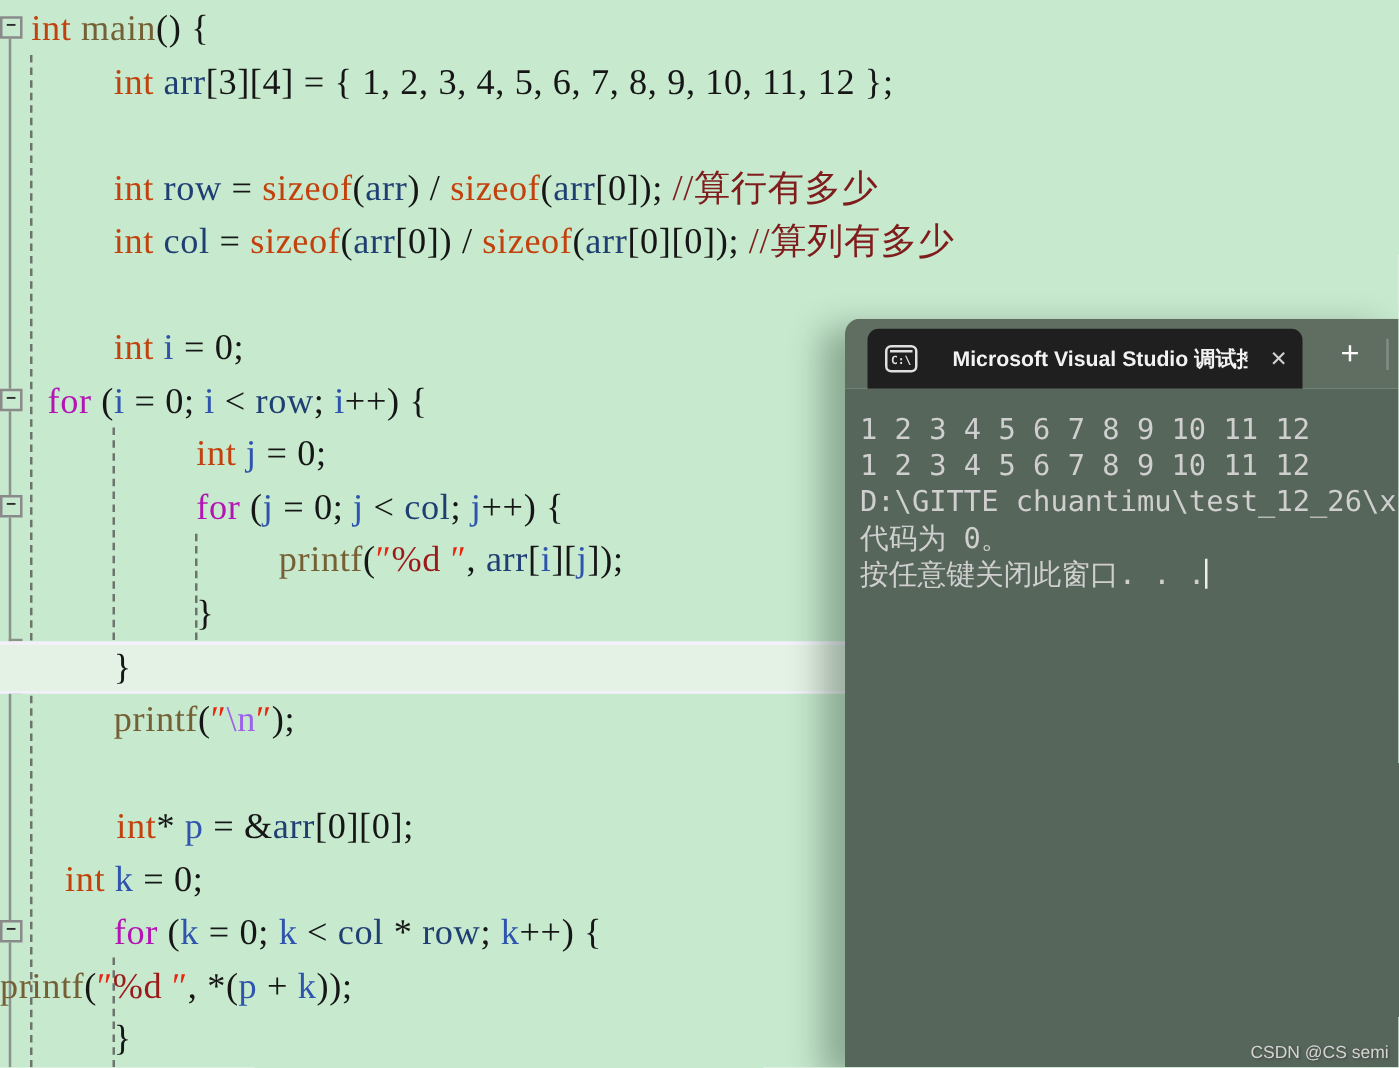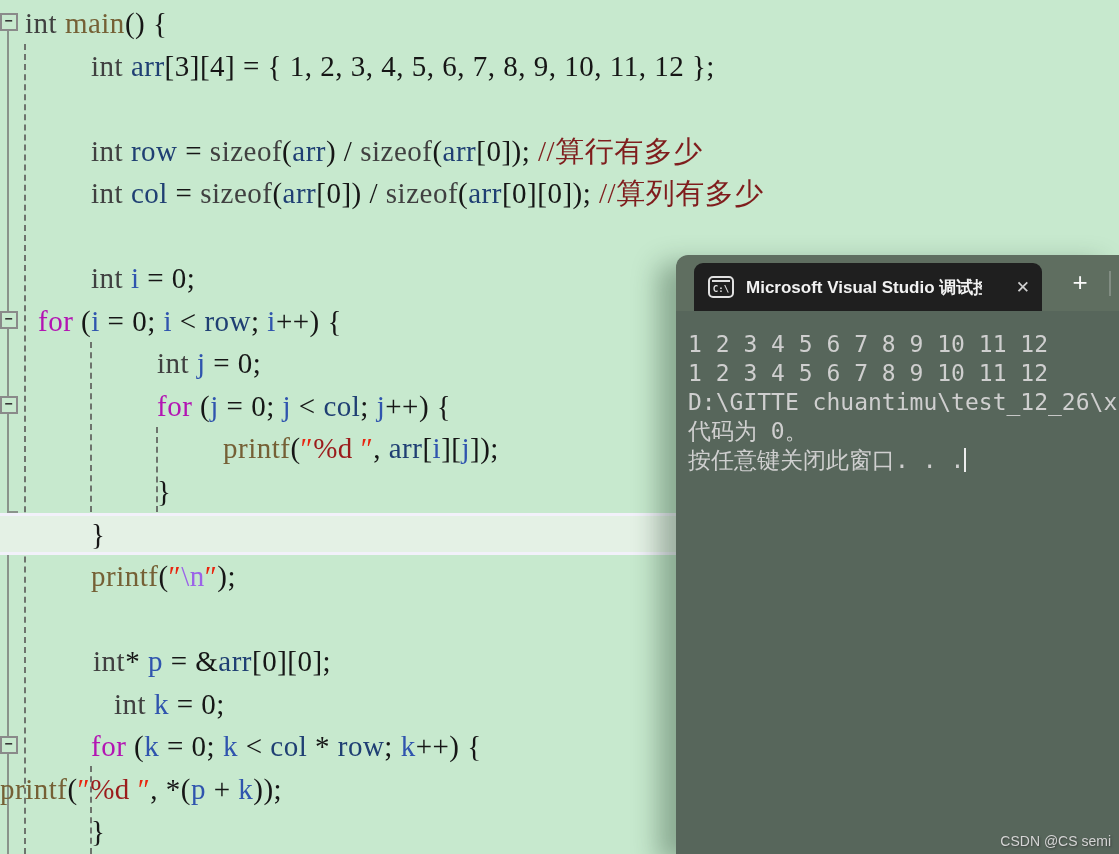--- a/index.html
+++ b/index.html
@@ -3,21 +3,21 @@
 <meta charset="utf-8">
 <style>
   html,body{margin:0;padding:0;}
   .screen{position:relative;width:1119px;height:854px;overflow:hidden;background:#c7e9ce;font-family:"Liberation Sans",sans-serif;}
 
   
   .code-lines{position:absolute;left:0;top:2px;right:0;z-index:2;
     font-family:"Liberation Serif","DejaVu Serif",serif;font-size:29px;letter-spacing:.5px;color:#161616;}
   .code-line{height:42.55px;line-height:42.55px;white-space:pre;}
   .code-line.hl{background:linear-gradient(180deg,#f2f1fa 0,#f2f1fa 3px,#e4f1e5 3px,#e4f1e5 39.5px,#f2f1fa 39.5px,#f2f1fa 42.55px);}
-  .seg-kw{color:#404040}
+  .seg-kw{color:#c2410c}
   .seg-fn{color:#756035}
   .seg-lp{color:#b314b3}
   .seg-va{color:#2f54ae}
   .seg-vb{color:#1f3f73}
   .seg-cm{color:#7f1d1d}
   .seg-sq{color:#e8250f}
   .seg-sc{color:#9b1b1b}
   .seg-es{color:#9b63e8}
   .seg-pl{color:#161616}
 
@@ -30,21 +30,21 @@
   
   .terminal{position:absolute;left:676px;top:255px;width:443px;height:599px;z-index:10;
     border-radius:12px 0 0 0;overflow:hidden;box-shadow:-18px 8px 26px rgba(25,55,35,.35);}
   .titlebar{position:relative;height:56px;background:#5f6e60;}
   .tab{position:absolute;left:18px;top:8px;width:348px;height:48px;background:#1f1f1f;border-radius:9px 9px 0 0;
     display:flex;align-items:center;padding:0 12px 0 14px;box-sizing:border-box;color:#f2f2f2;cursor:pointer;}
   .cmd-icon{flex:none;position:relative;width:26px;height:22px;border:2px solid #e0e0e0;border-radius:5px;box-sizing:border-box;
     display:flex;align-items:flex-end;justify-content:center;}
   .cmd-icon::before{content:"";position:absolute;top:2px;left:2px;right:2px;height:2px;background:#e0e0e0;}
   .cmd-icon span{font-size:9px;font-weight:bold;line-height:13px;color:#e0e0e0;font-family:"DejaVu Sans Mono",monospace;}
-  .tab-title{margin-left:12px;font-size:17px;font-weight:600;white-space:nowrap;overflow:hidden;width:236px;}
+  .tab-title{margin-left:28px;font-size:17px;font-weight:600;white-space:nowrap;overflow:hidden;width:236px;}
   .tab-close{margin-left:auto;font-size:17px;color:#cfcfcf;cursor:pointer;}
   .new-tab{position:absolute;left:388px;top:13px;width:32px;height:30px;color:#fafafa;font-size:26px;line-height:29px;
     text-align:center;font-weight:300;cursor:pointer;}
   .tb-divider{position:absolute;left:433px;top:16px;width:2px;height:25px;background:rgba(255,255,255,.22);}
   .term-content{position:absolute;top:56px;left:0;right:0;bottom:0;background:#57665b;padding:19px 0 0 12px;
     font-family:"DejaVu Sans Mono","Liberation Mono",monospace;font-size:23px;line-height:28.9px;color:#cfcfcf;
     white-space:pre;overflow:hidden;cursor:text;}
   .term-line{height:28.9px;}
   .cursor{display:inline-block;width:2px;height:24px;background:#ededed;vertical-align:-4px;}
 
@@ -80,21 +80,21 @@
         <div class="code-line" style="padding-left: 91px;"><span class="seg-kw">int</span><span class="seg-pl"> </span><span class="seg-va">i</span><span class="seg-pl"> = 0;</span></div>
         <div class="code-line" style="padding-left: 38px;"><span class="seg-lp">for</span><span class="seg-pl"> (</span><span class="seg-va">i</span><span class="seg-pl"> = 0; </span><span class="seg-va">i</span><span class="seg-pl"> &lt; </span><span class="seg-vb">row</span><span class="seg-pl">; </span><span class="seg-va">i</span><span class="seg-pl">++) {</span></div>
         <div class="code-line" style="padding-left: 157px;"><span class="seg-kw">int</span><span class="seg-pl"> </span><span class="seg-va">j</span><span class="seg-pl"> = 0;</span></div>
         <div class="code-line" style="padding-left: 157px;"><span class="seg-lp">for</span><span class="seg-pl"> (</span><span class="seg-va">j</span><span class="seg-pl"> = 0; </span><span class="seg-va">j</span><span class="seg-pl"> &lt; </span><span class="seg-vb">col</span><span class="seg-pl">; </span><span class="seg-va">j</span><span class="seg-pl">++) {</span></div>
         <div class="code-line" style="padding-left: 223px;"><span class="seg-fn">printf</span><span class="seg-pl">(</span><span class="seg-sq">″</span><span class="seg-sc">%d </span><span class="seg-sq">″</span><span class="seg-pl">, </span><span class="seg-vb">arr</span><span class="seg-pl">[</span><span class="seg-va">i</span><span class="seg-pl">][</span><span class="seg-va">j</span><span class="seg-pl">]);</span></div>
         <div class="code-line" style="padding-left: 157px;"><span class="seg-pl">}</span></div>
         <div class="code-line hl" style="padding-left: 91px;"><span class="seg-pl">}</span></div>
         <div class="code-line" style="padding-left: 91px;"><span class="seg-fn">printf</span><span class="seg-pl">(</span><span class="seg-sq">″</span><span class="seg-es">\n</span><span class="seg-sq">″</span><span class="seg-pl">);</span></div>
         <div class="code-line" style="padding-left: 91px;"></div>
         <div class="code-line" style="padding-left: 93px;"><span class="seg-kw">int</span><span class="seg-pl">* </span><span class="seg-va">p</span><span class="seg-pl"> = &amp;</span><span class="seg-vb">arr</span><span class="seg-pl">[0][0];</span></div>
-        <div class="code-line" style="padding-left: 114px;"><span class="seg-kw">int</span><span class="seg-pl"> </span><span class="seg-va">k</span><span class="seg-pl"> = 0;</span></div>
+        <div class="code-line" style="padding-left: 52px;"><span class="seg-kw">int</span><span class="seg-pl"> </span><span class="seg-va">k</span><span class="seg-pl"> = 0;</span></div>
         <div class="code-line" style="padding-left: 91px;"><span class="seg-lp">for</span><span class="seg-pl"> (</span><span class="seg-va">k</span><span class="seg-pl"> = 0; </span><span class="seg-va">k</span><span class="seg-pl"> &lt; </span><span class="seg-vb">col</span><span class="seg-pl"> * </span><span class="seg-vb">row</span><span class="seg-pl">; </span><span class="seg-va">k</span><span class="seg-pl">++) {</span></div>
         <div class="code-line" style=""><span class="seg-fn">printf</span><span class="seg-pl">(</span><span class="seg-sq">″</span><span class="seg-sc">%d </span><span class="seg-sq">″</span><span class="seg-pl">, *(</span><span class="seg-va">p</span><span class="seg-pl"> + </span><span class="seg-va">k</span><span class="seg-pl">));</span></div>
         <div class="code-line" style="padding-left: 91px;"><span class="seg-pl">}</span></div>
       </div>
   </div>
 
   <div class="terminal">
     <div class="titlebar">
       <div class="tab">
         <div class="cmd-icon">

